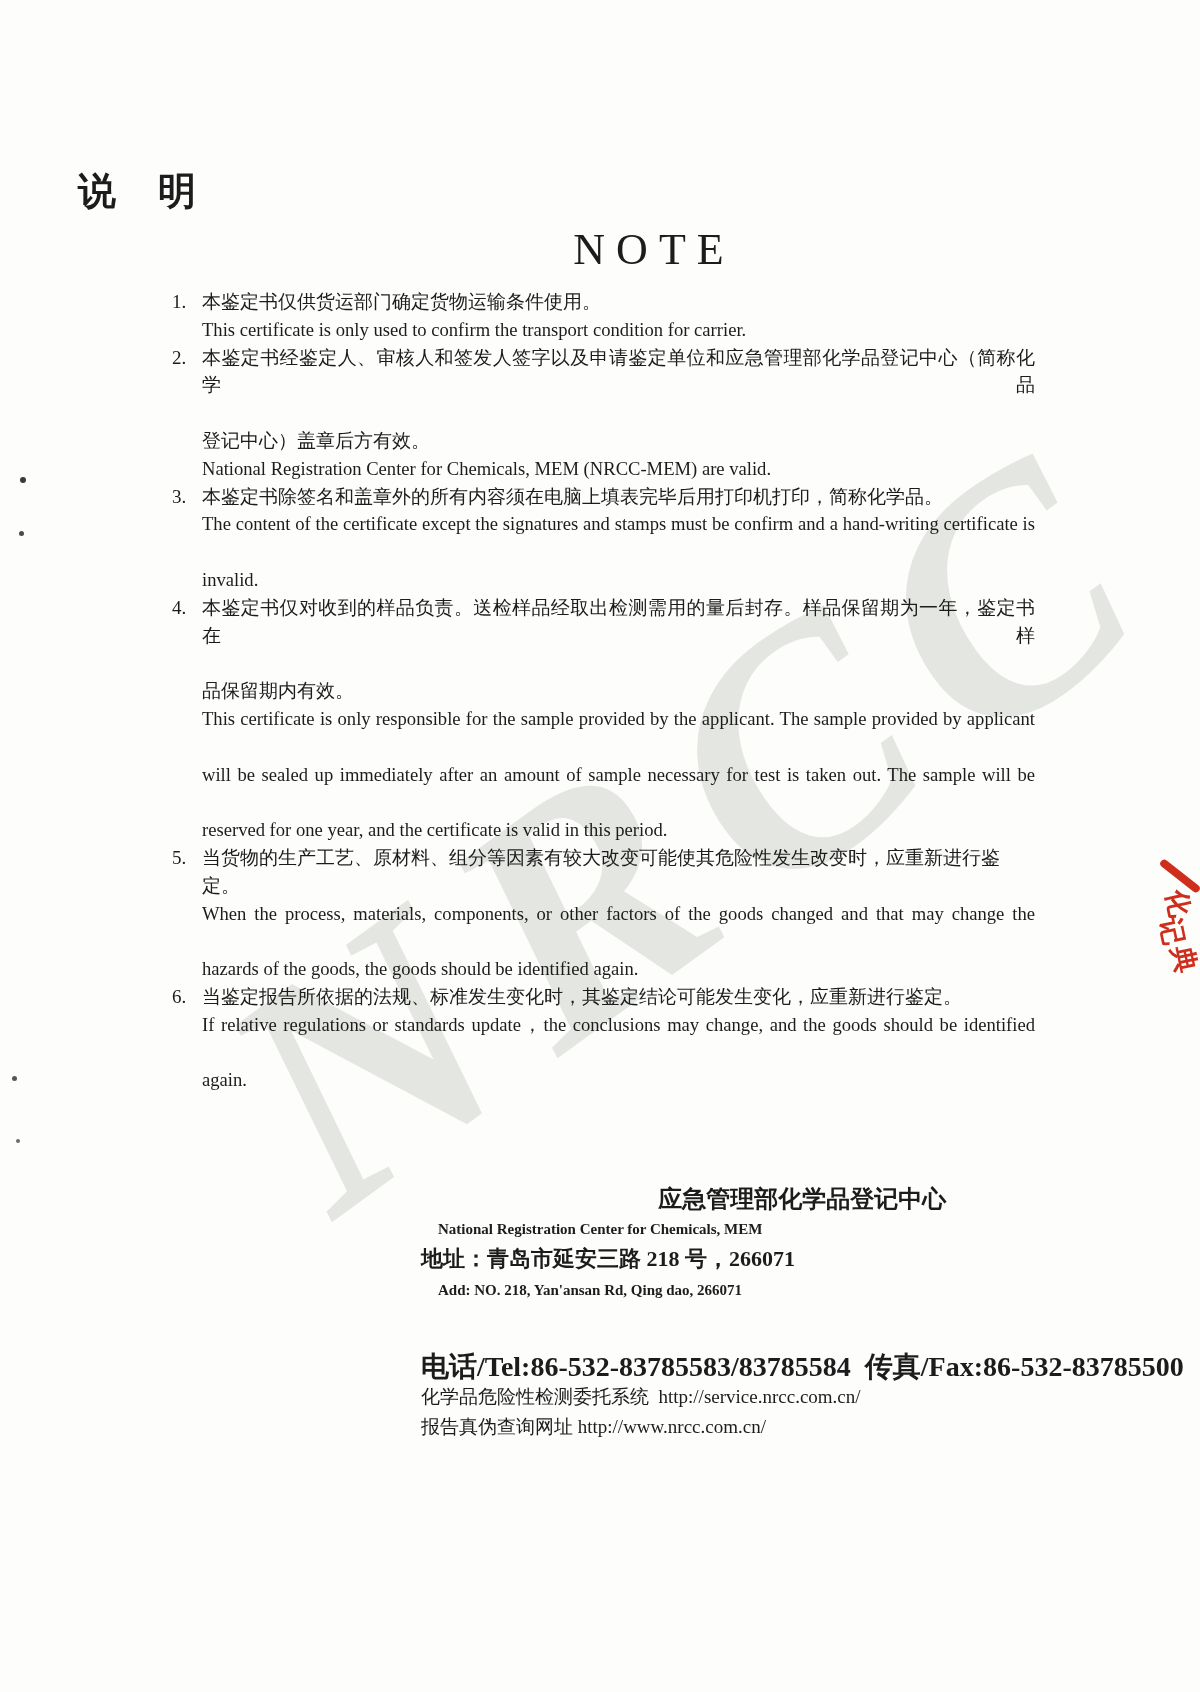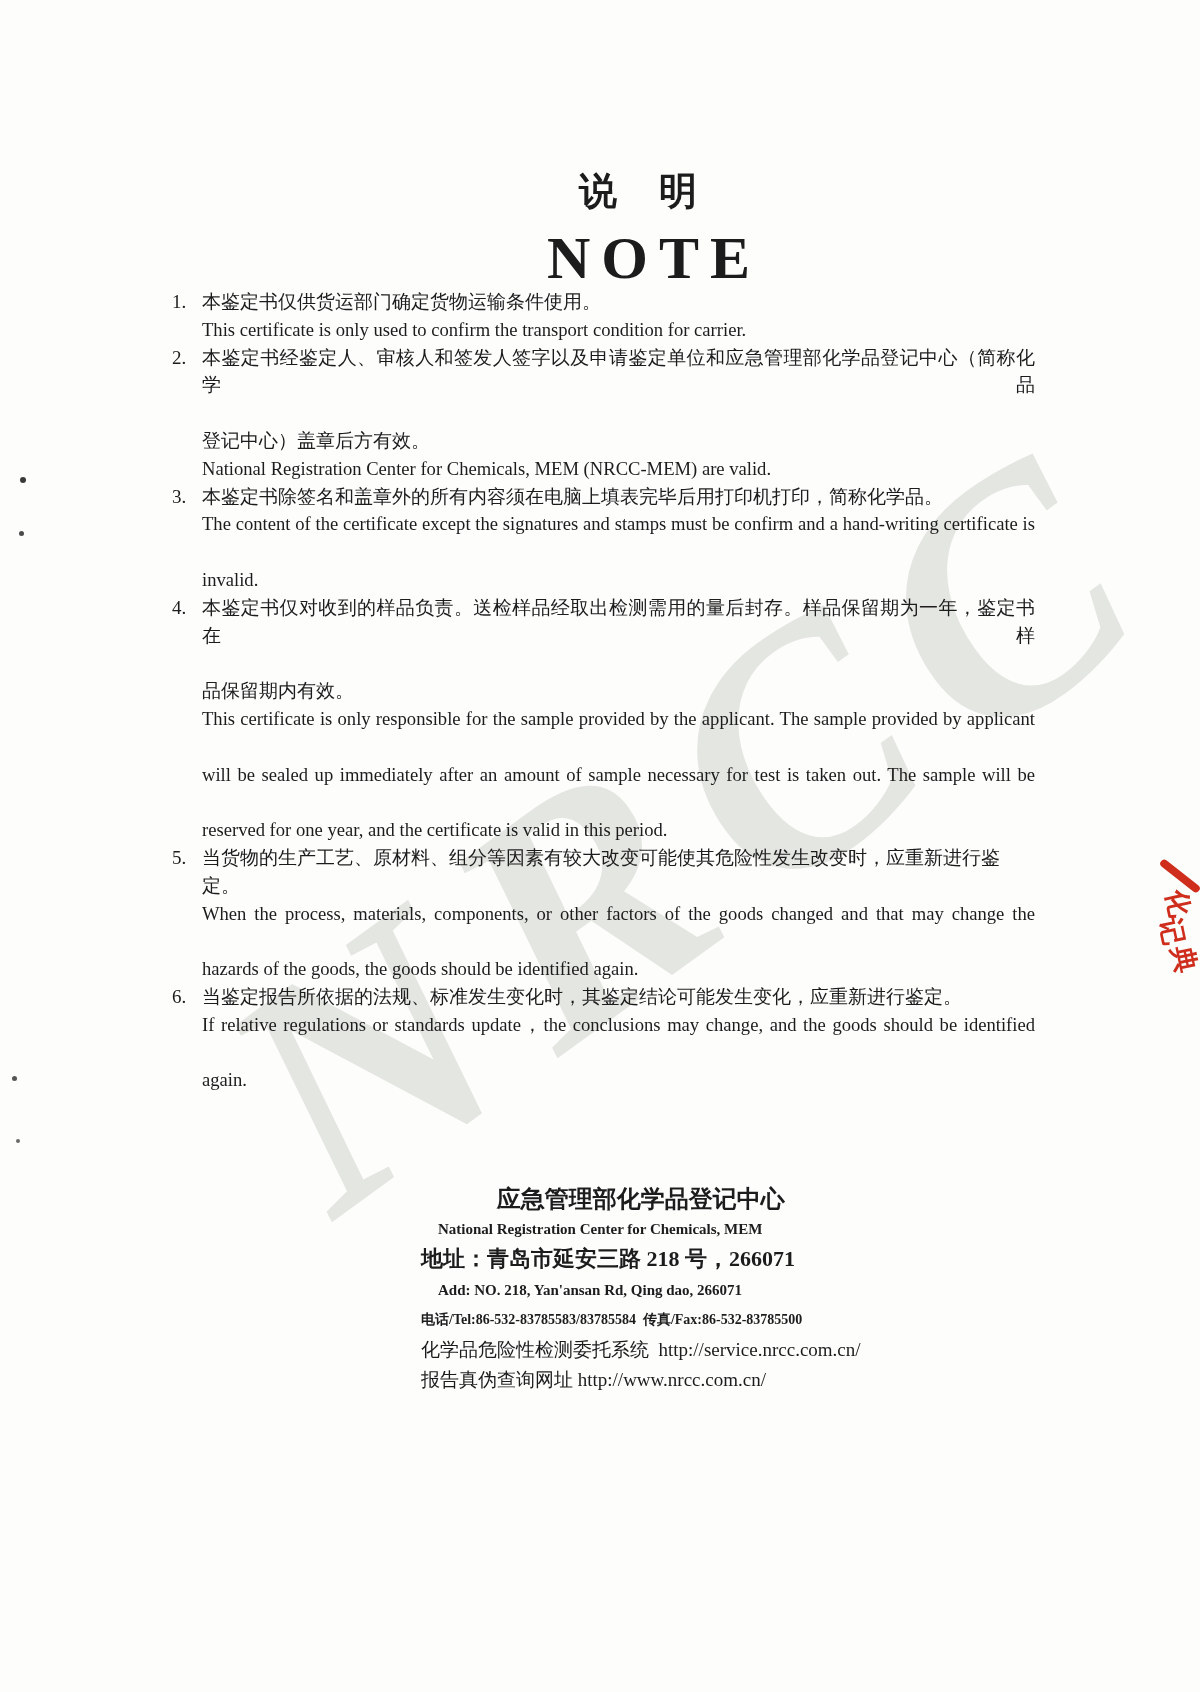--- a/index.html
+++ b/index.html
@@ -14,28 +14,28 @@
   .watermark{
     position:absolute;left:-150px;top:620px;width:1700px;height:420px;
     text-align:center;z-index:0;pointer-events:none;
     transform:rotate(-36deg);
     font-weight:bold;font-style:italic;
     font-size:330px;line-height:400px;letter-spacing:38px;
     white-space:nowrap;
   }
   
   .title-zh{
-    position:absolute;left:0;top:166px;width:1200px;text-align:center;
+    position:absolute;left:0;top:166px;width:1200px;
     padding-left:78px;box-sizing:border-box;
     font-size:38px;font-weight:600;letter-spacing:2px;z-index:2;
   }
   .title-en{
     position:absolute;left:0;top:224px;width:1200px;text-align:center;
     padding-left:108px;box-sizing:border-box;
-    font-size:60px;font-weight:700;letter-spacing:11px;z-index:2;
+    font-size:44px;font-weight:400;letter-spacing:11px;z-index:2;
   }
   
   .items{
     position:absolute;left:172px;top:288px;width:863px;z-index:2;
   }
   .item{position:relative;padding-left:30px;}
   .item .num{
     position:absolute;left:0;top:0;width:26px;
     font-size:19px;line-height:27.8px;text-align:left;
   }
@@ -46,21 +46,21 @@
   .line.en{font-size:18.6px;}
   .line.flush{text-align:justify;}
   .line.flush::after{content:"";display:inline-block;width:100%;height:0;}
   
   .footer{position:absolute;left:421px;top:1184px;z-index:2;}
   .fline{line-height:30.2px;min-height:30.2px;white-space:pre-wrap;}
   .fline.b{font-weight:bold;}
   .fline.sz-zhtitle{font-size:24px;text-align:center;}
   .fline.sz-en{font-size:15px;margin-left:17px;}
   .fline.sz-zh{font-size:22px;}
-  .fline.sz-mixed{font-size:14px;}
+  .fline.sz-mixed{font-size:28px;margin-top:47px;}
   .fline.sz-small{font-size:19px;}
   
   .stamp{
     position:absolute;left:1142px;top:856px;width:58px;height:130px;
     overflow:hidden;z-index:3;pointer-events:none;
   }
   .stamp .stroke{
     position:absolute;left:14px;top:16px;width:48px;height:8px;
     border-radius:4px;transform:rotate(38deg);
   }

